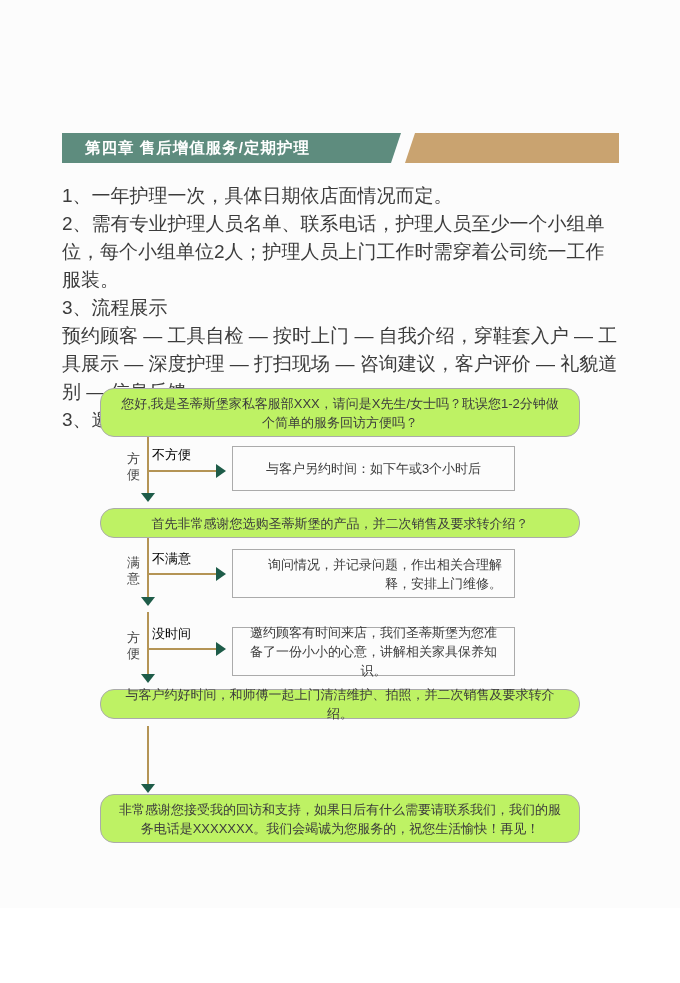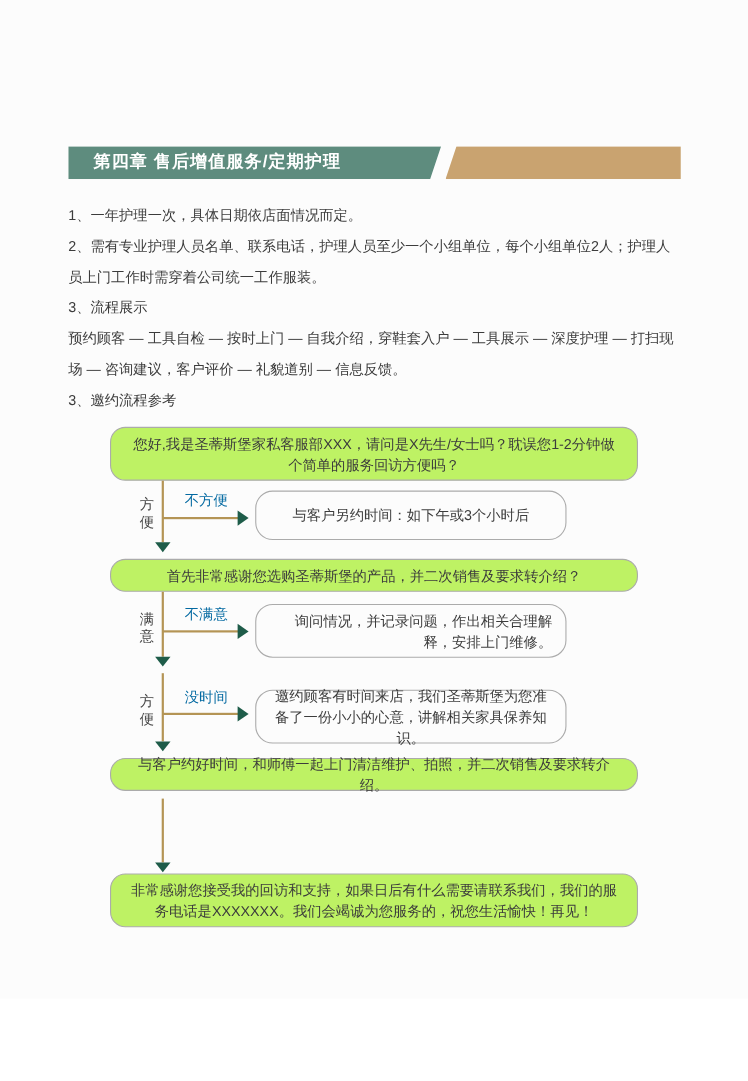--- a/index.html
+++ b/index.html
@@ -31,21 +31,21 @@
   .chapter-ribbon {
     width:214px; height:30px;
     margin-left:4px;
     background:#C9A370;
     clip-path:polygon(10px 0, 100% 0, 100% 100%, 0 100%);
   }
 
   
   .body-text {
     position:absolute; left:62px; top:182px; width:558px;
-    font-size:13px; line-height:28px; color:#3c3c3c;
+    font-size:19px; line-height:28px; color:#3c3c3c;
   }
   .body-text p { margin:0; }
 
   
   .flow {
     position:absolute; left:100px; top:388px; width:480px;
     font-size:13px; color:#3c3c3c;
   }
   .bubble {
     width:480px;
@@ -87,28 +87,28 @@
     border-top:7px solid transparent;
     border-bottom:7px solid transparent;
     border-left:10px solid #1E5C49;
   }
   .dlabel {
     position:absolute; left:25px;
     width:15px; line-height:16px;
     color:#444; word-break:break-all; text-align:right;
   }
   .rlabel {
-    position:absolute; left:68px;
-    color:#0369a1;
+    position:absolute; left:52px;
+    color:#000000;
   }
   .sidebox {
     position:absolute; left:132px;
     width:283px;
     border:1px solid #ABABAB;
-    border-radius:16px;
+    border-radius:0;
     background:#fcfcfc;
     display:flex; align-items:center; justify-content:center;
     text-align:center;
     padding:3px 12px;
     line-height:19px;
   }
 </style>
 </head>
 <body>
 

